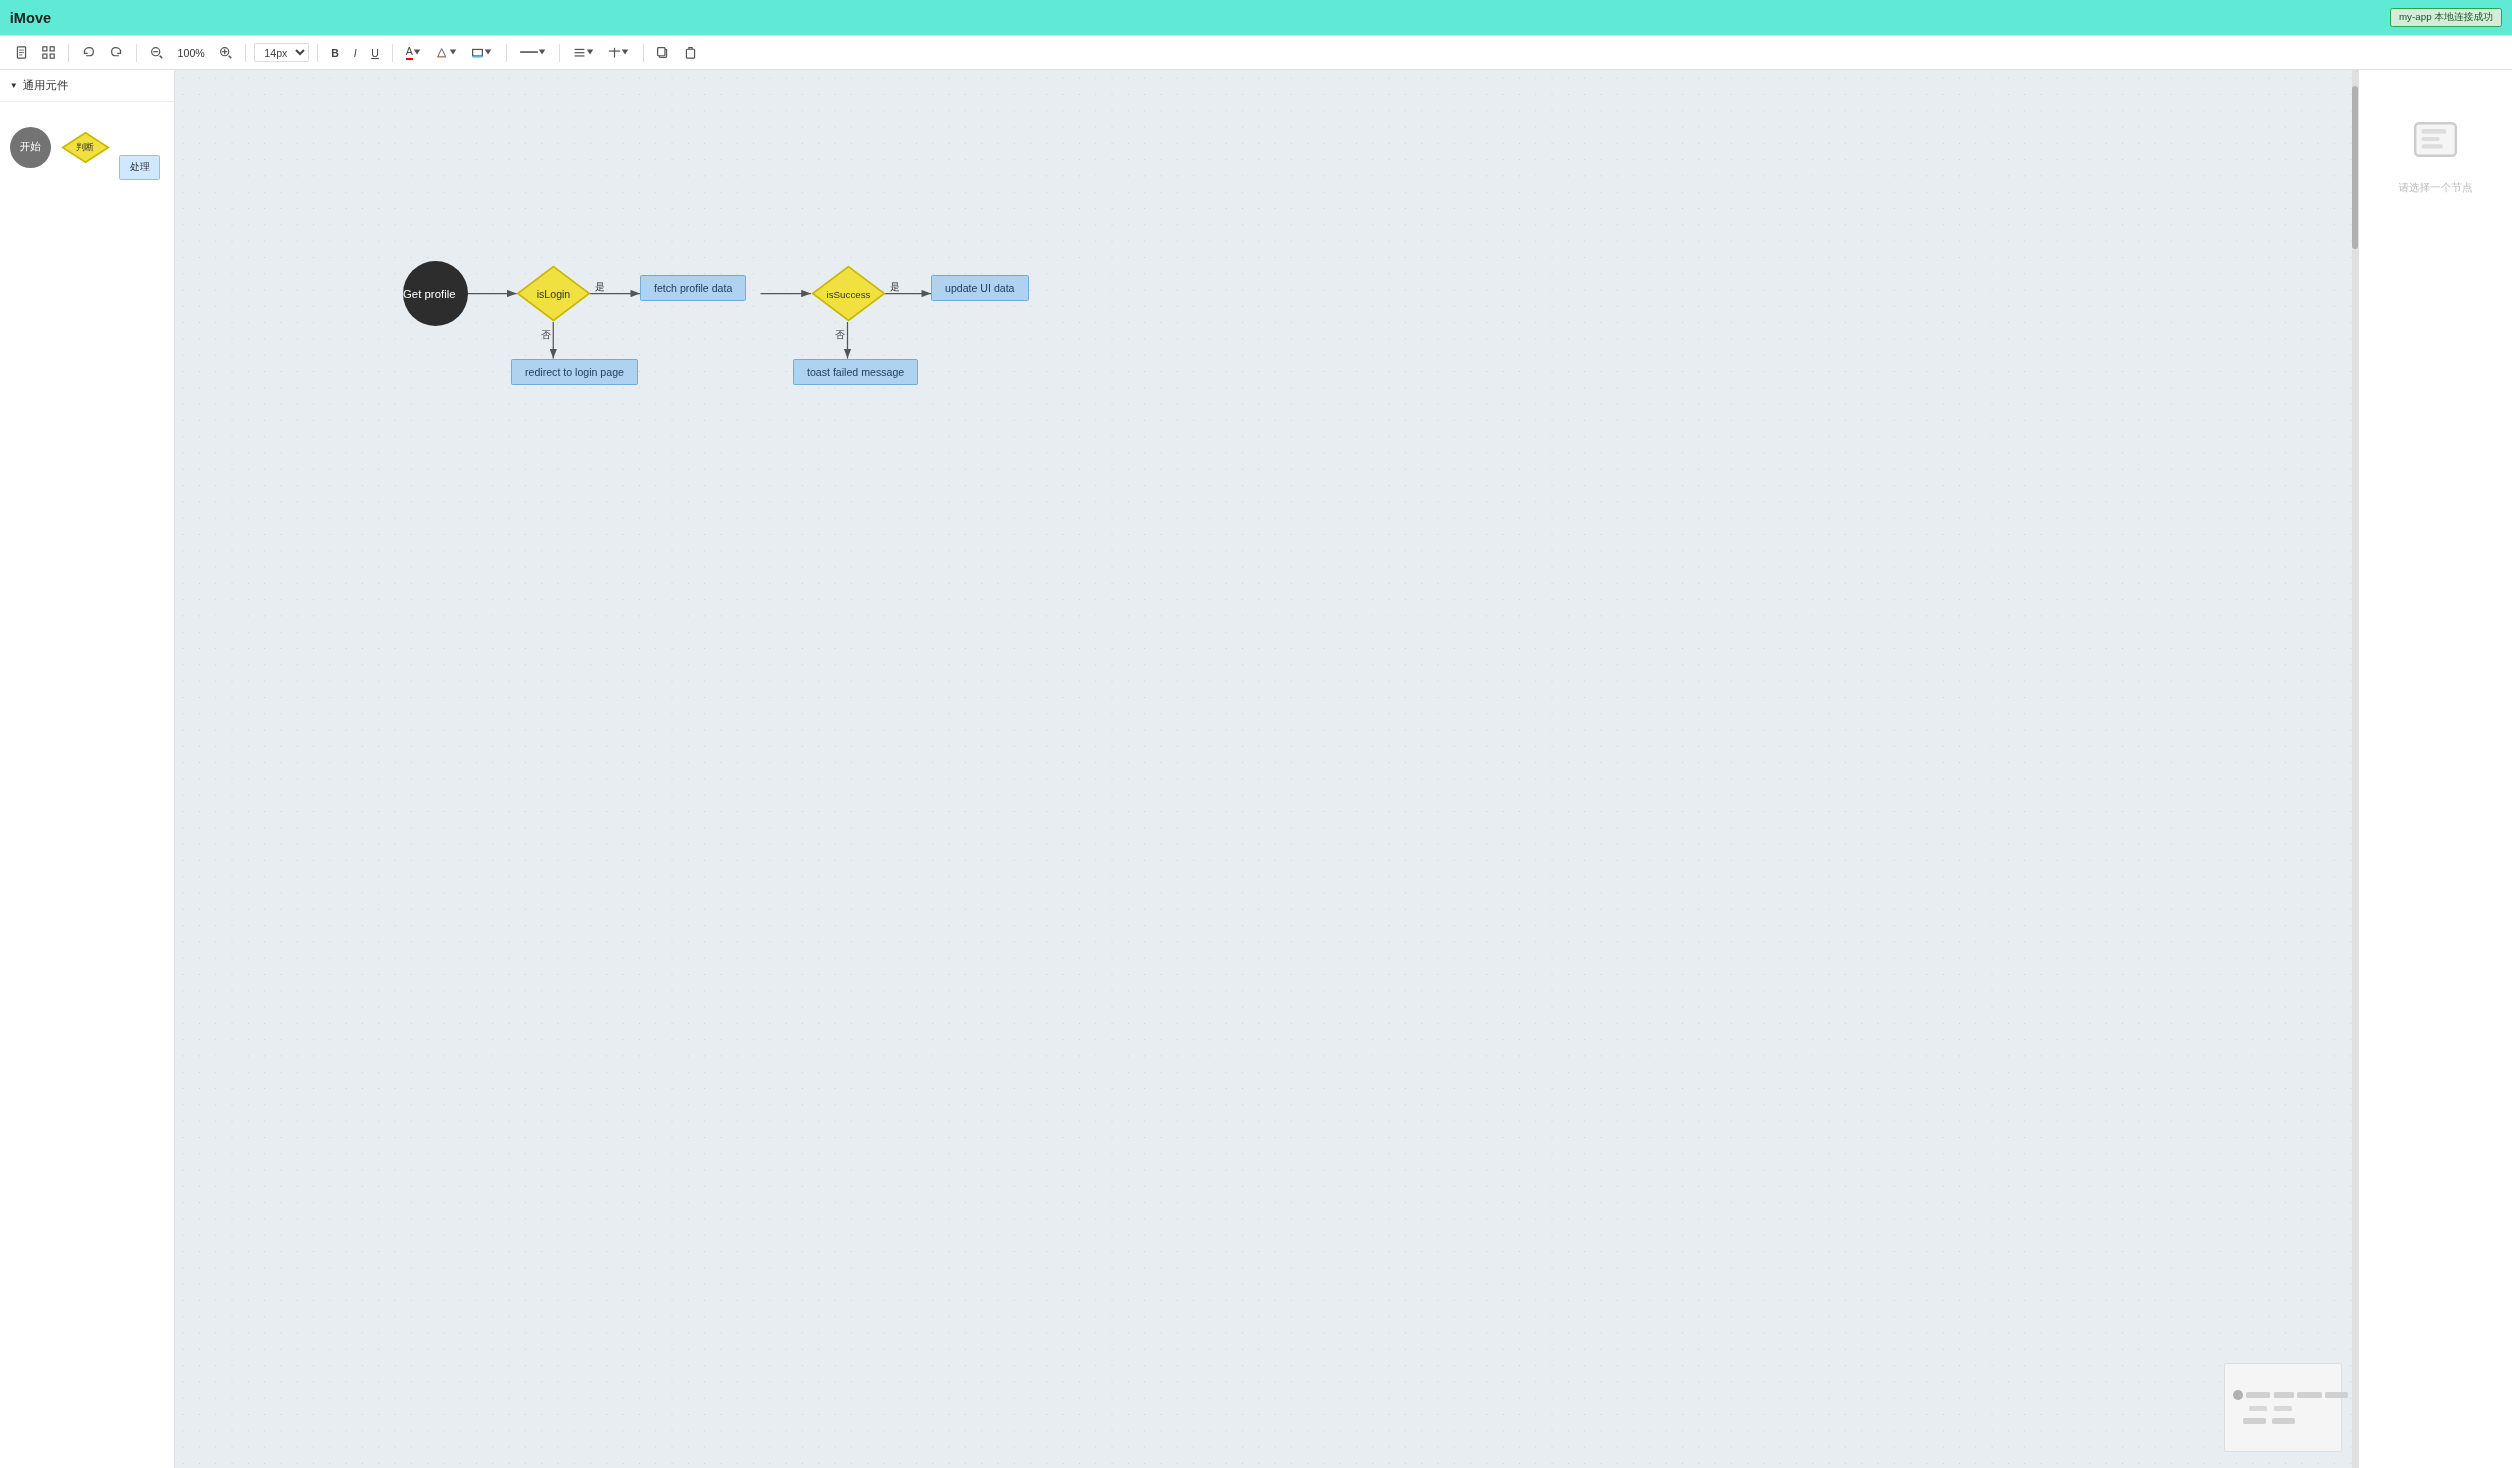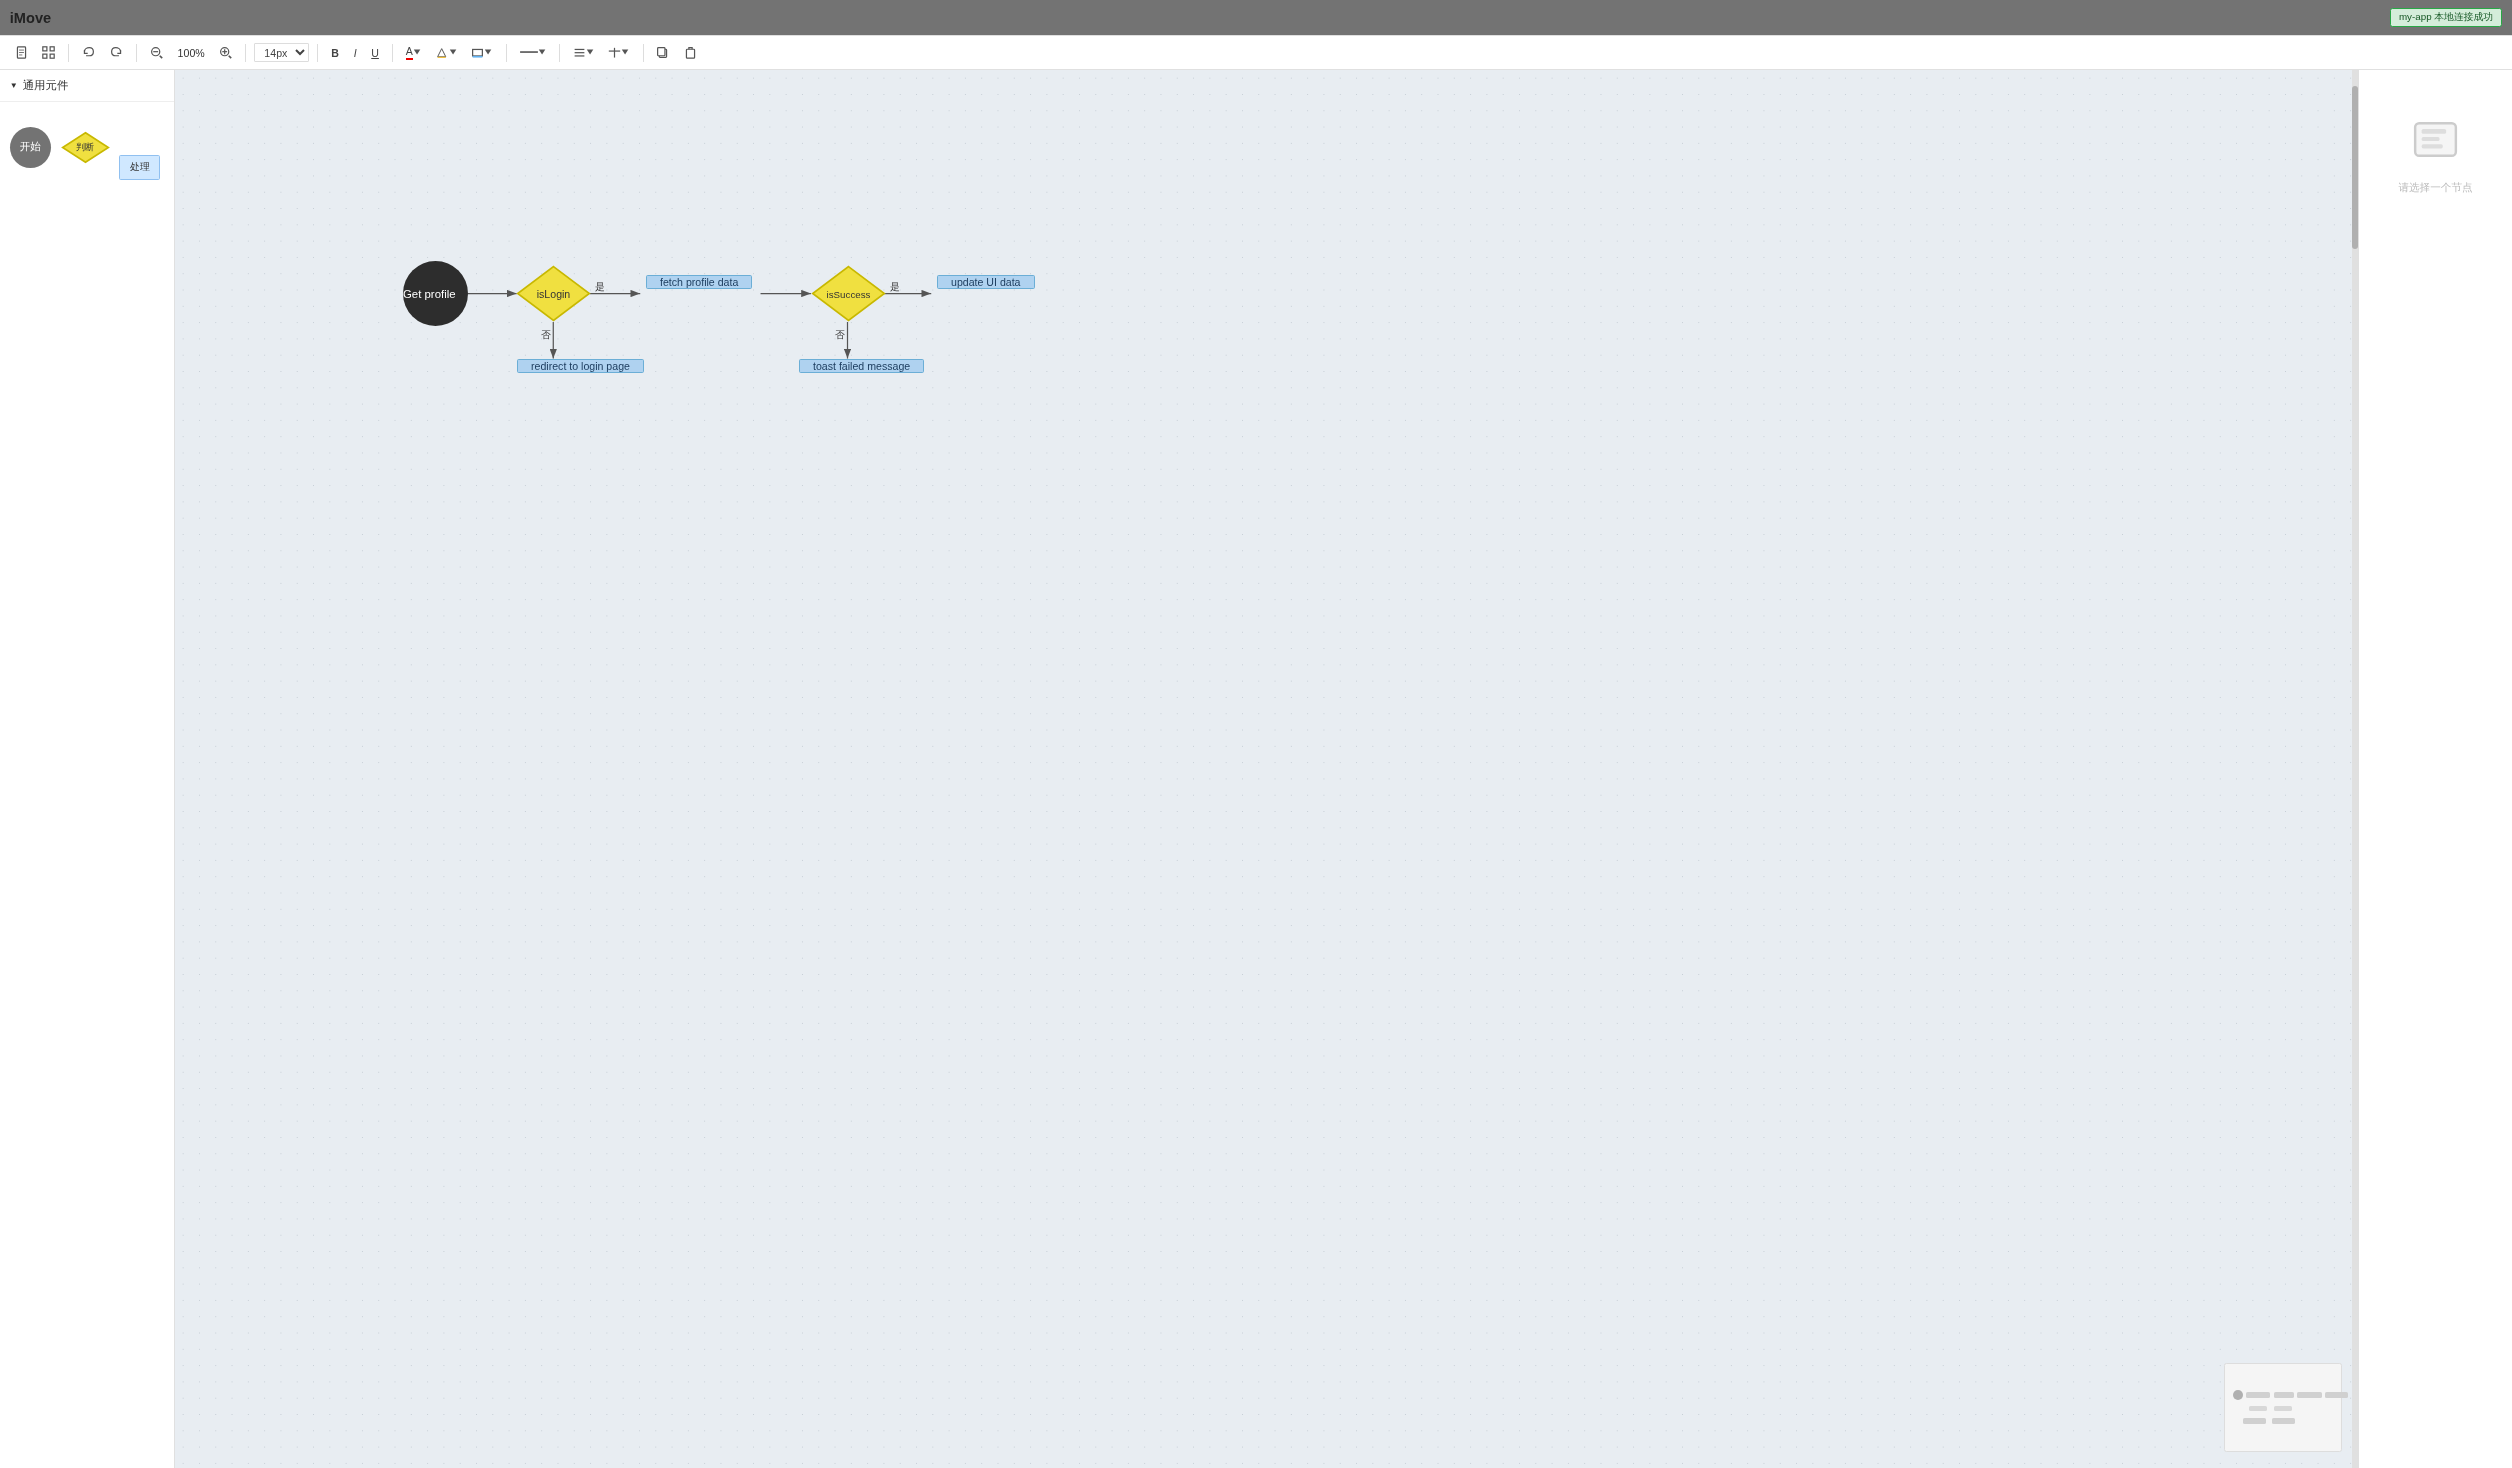--- a/index.html
+++ b/index.html
@@ -1,21 +1,21 @@
 <!DOCTYPE html>
 <html style="font-size:13px"><head>
   <meta charset="utf-8">
   <style>
     * { box-sizing: border-box; margin: 0; padding: 0; }
     body { font-family: -apple-system, BlinkMacSystemFont, 'Segoe UI', sans-serif; background: #f0f0f0; overflow: hidden; width: 100vw; height: 100vh; }
 
     
     #topbar {
       display: flex; align-items: center; justify-content: space-between;
-      background: #737373; height: 36px; padding: 0 9.8px;
+      background: #5eead4; height: 36px; padding: 0 9.8px;
       border-bottom: 0.8px solid #e0e0e0; position: relative; z-index: 10;
     }
     #app-title { font-size: 14.6px; font-weight: bold; color: #222; }
     #connection-badge {
       background: #d4edda; border: 0.8px solid #28a745; color: #155724;
       font-size: 9.8px; padding: 2.4px 8.1px; border-radius: 2.4px;
     }
 
     
     #toolbar {
@@ -112,21 +112,21 @@
       width: 65px; height: 65px; border-radius: 50%; background: #2d2d2d;
       color: #fff; font-size: 11.4px; font-weight: normal;
       display: flex; align-items: center; 
     }
 
     
     .node-process {
       border: 0.8px solid #6baed6; background: #afd2f0;
       color: #1a3a5c; font-size: 10.6px;
       display: flex; align-items: center; justify-content: center;
-      padding: 0 13px; border-radius: 1.6px; white-space: nowrap; margin-left: 6px;
+      padding: 6px 13px; border-radius: 1.6px; white-space: nowrap;
     }
 
     
     .connector-svg {
       position: absolute; top: 0; left: 0; width: 100%; height: 100%;
       pointer-events: none;
     }
 
     
     .edge-label {

